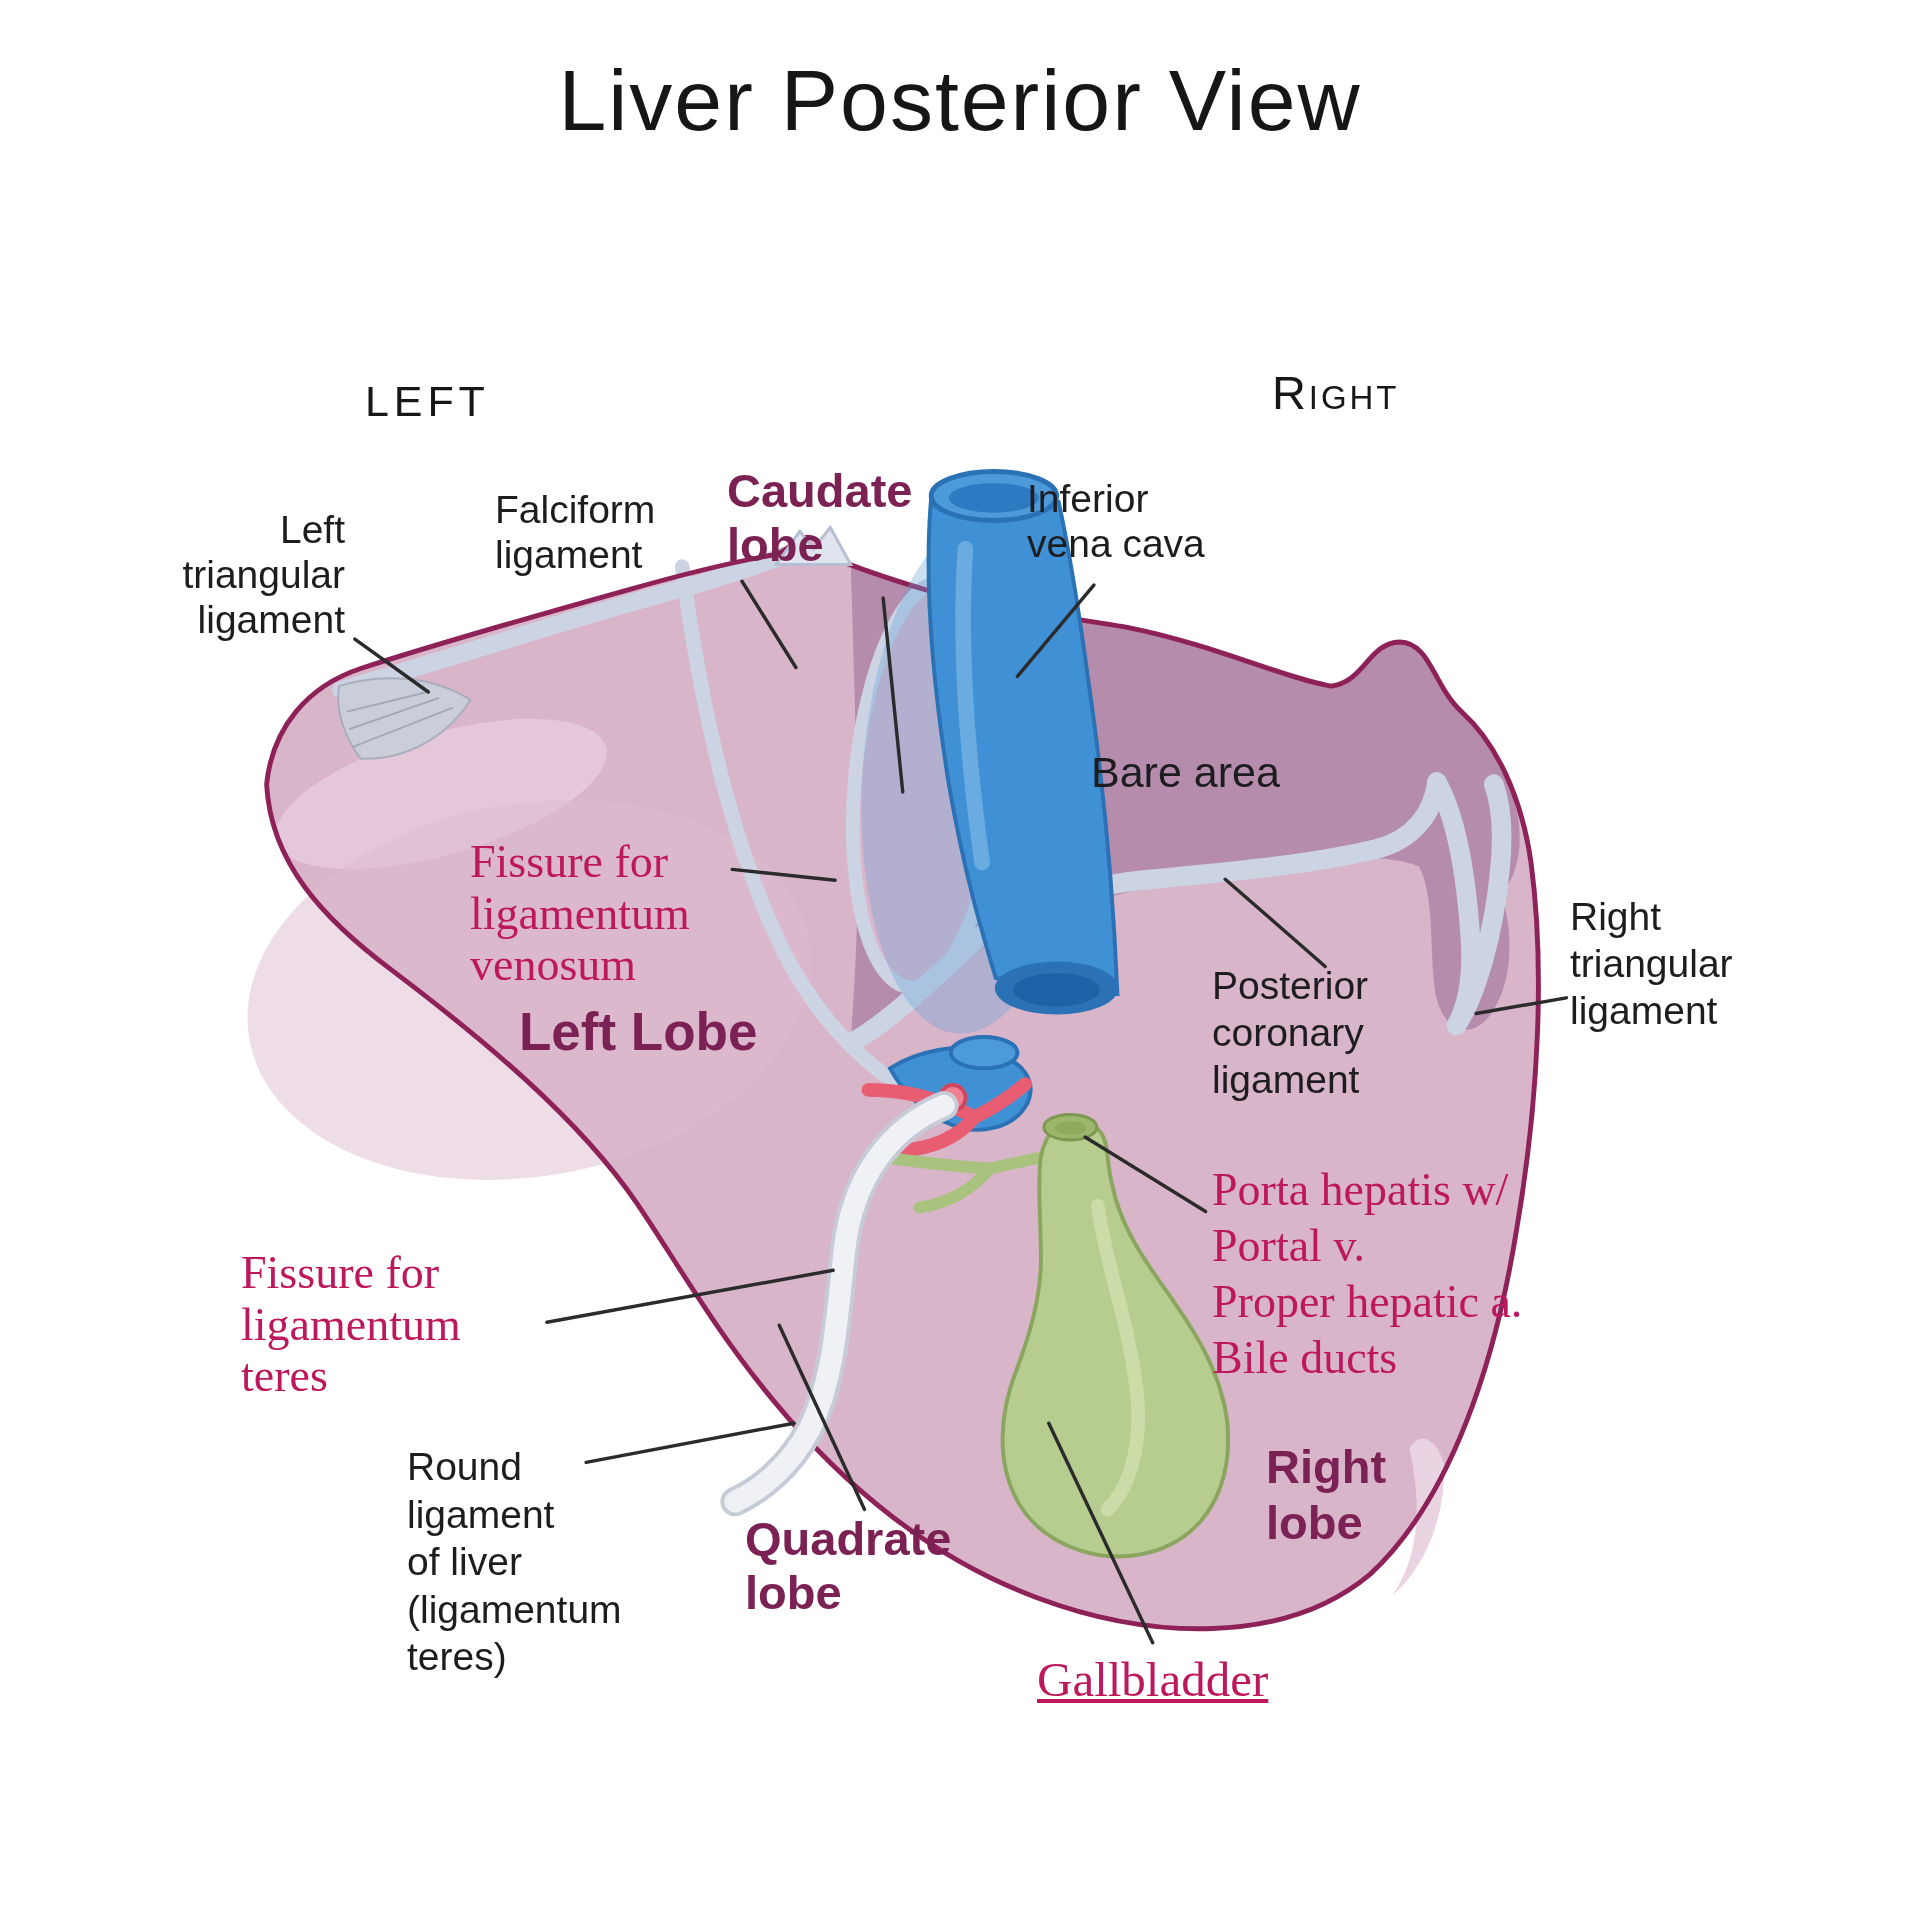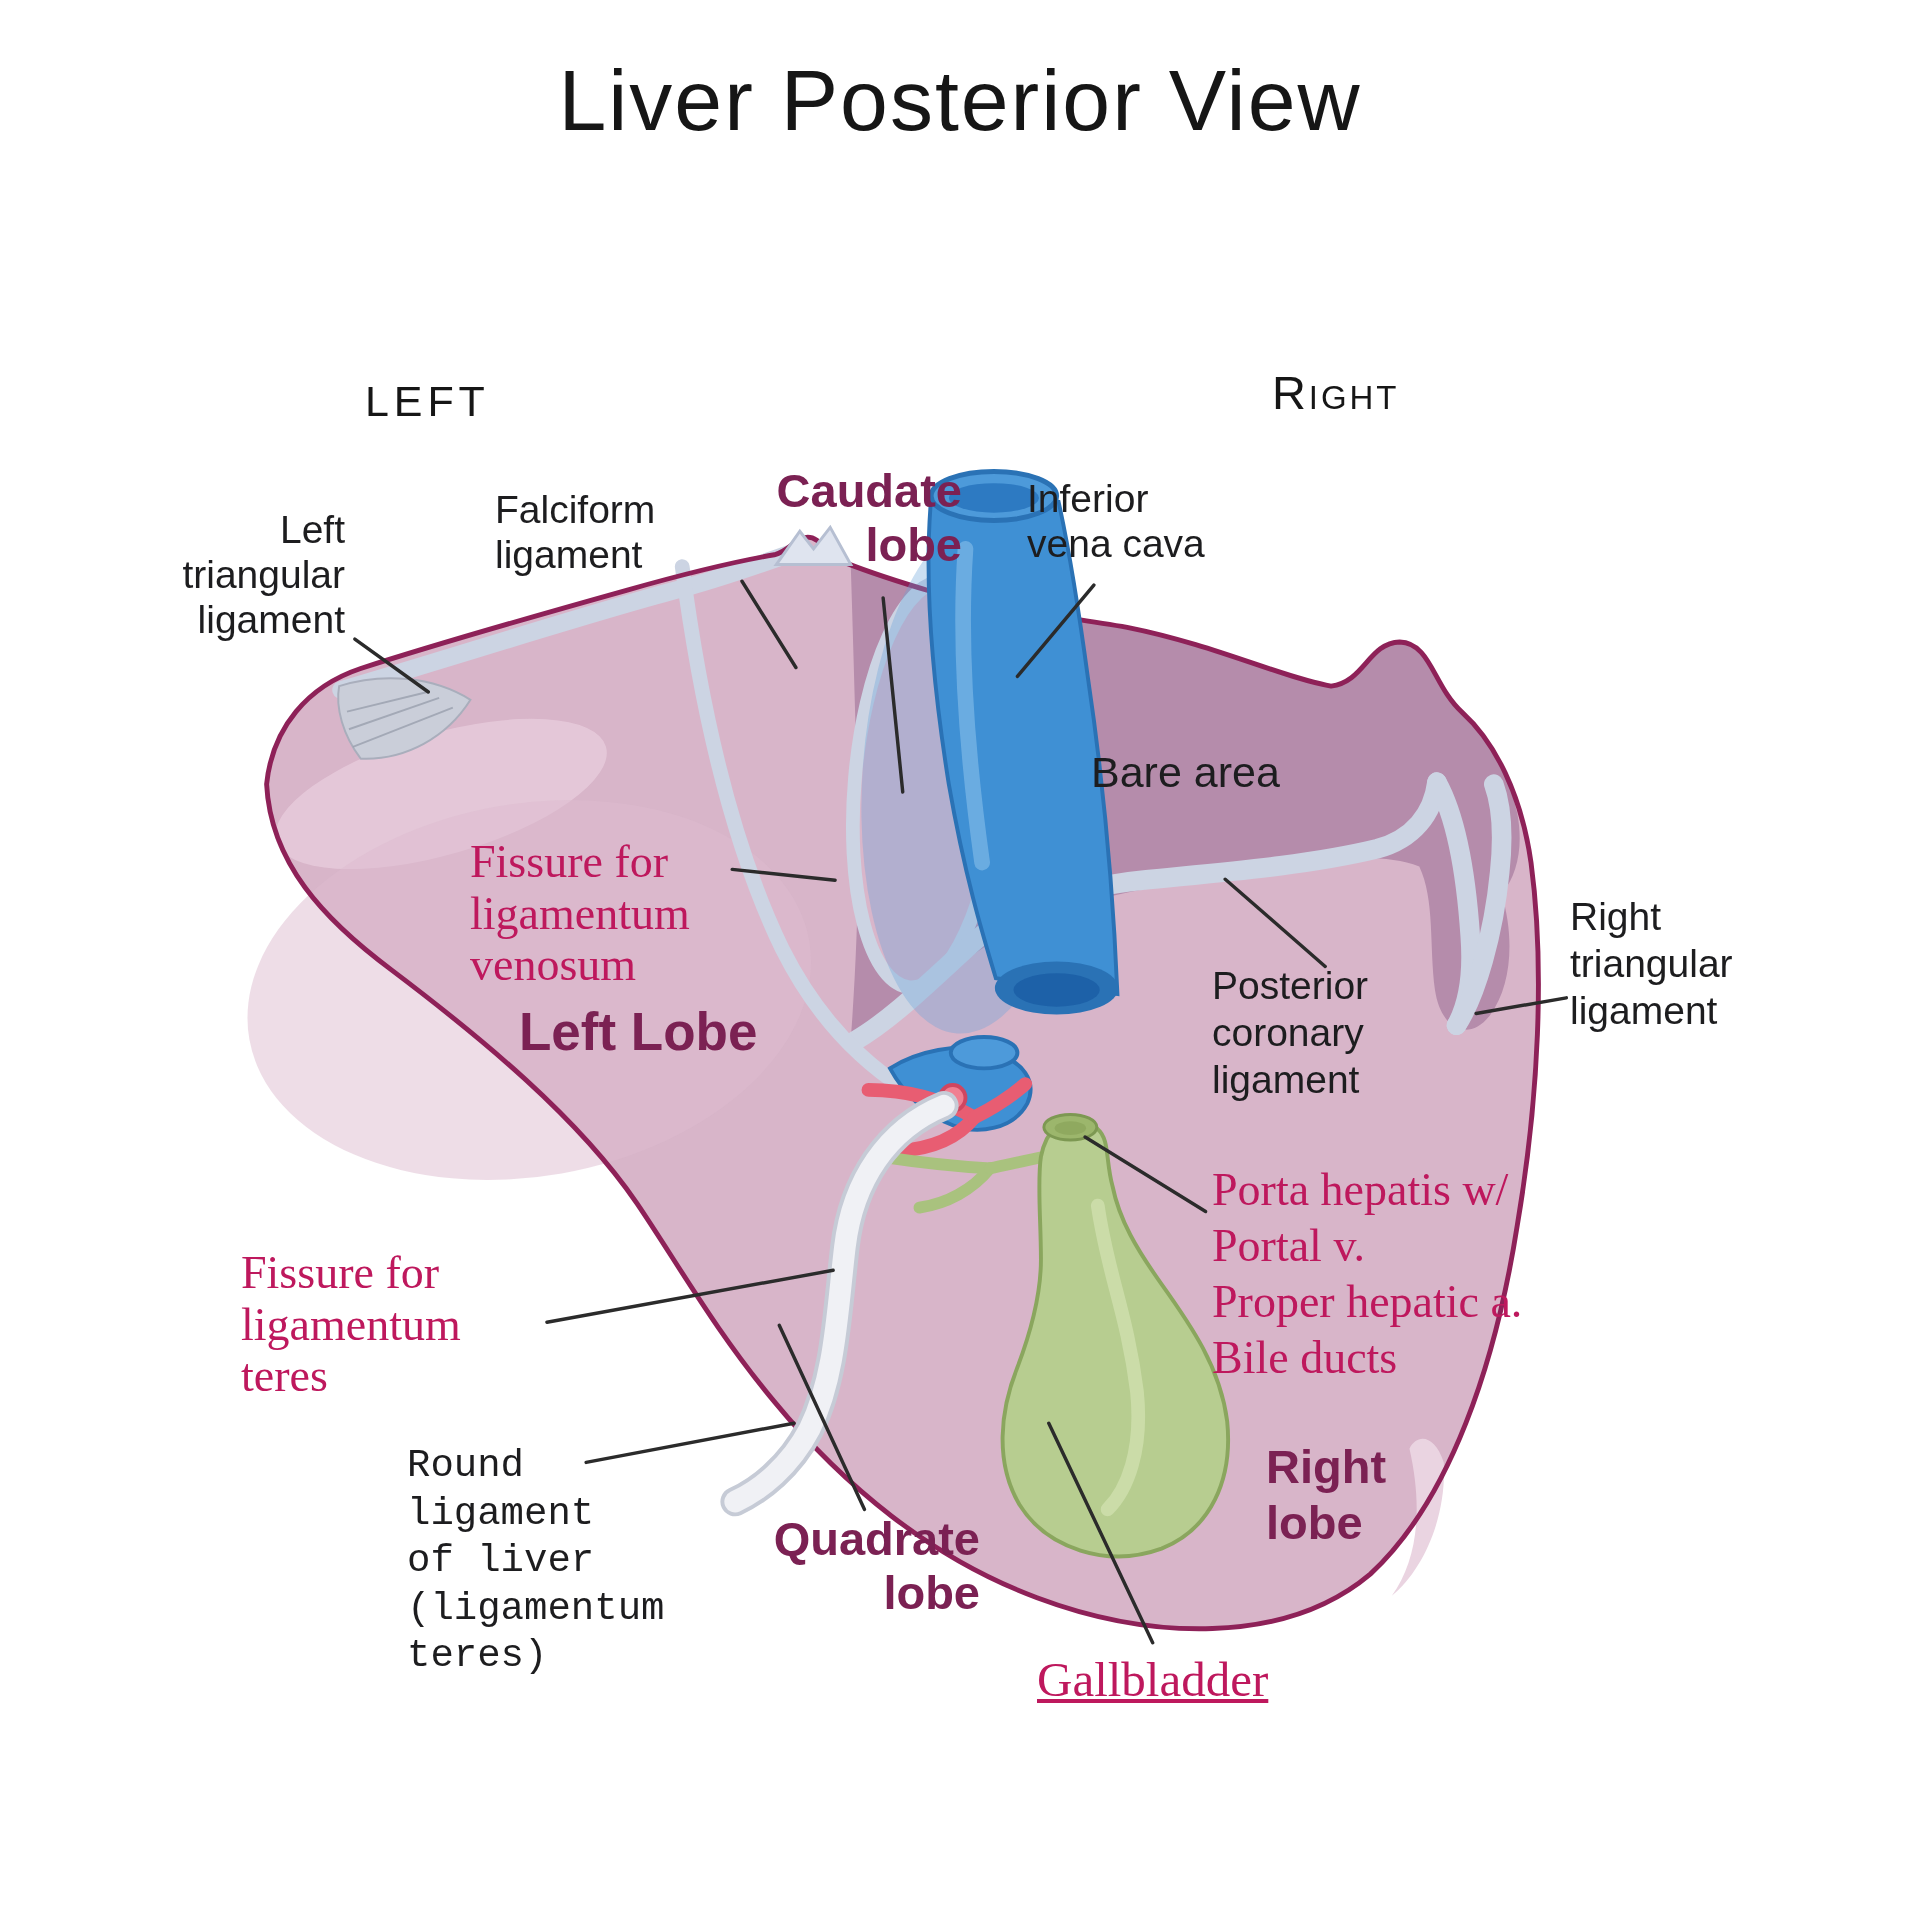--- a/index.html
+++ b/index.html
@@ -8,21 +8,21 @@
   .art{position:absolute;left:0;top:0;width:1928px;height:1928px;}
   .label{position:absolute;white-space:pre-line;line-height:1.15;}
   .sans{font-family:"Liberation Sans",sans-serif;font-size:39px;font-weight:400;color:#1d1d1f;}
   .serif{font-family:"Liberation Serif",serif;font-size:46px;font-weight:400;color:#be185d;line-height:1.12;}
   .maroon{color:#7b2153;font-weight:700;}
   .title{position:absolute;left:0;top:51px;width:100%;text-align:center;
          font-size:86px;font-weight:300;letter-spacing:2px;color:#161616;}
   .side-header{position:absolute;font-size:43px;letter-spacing:4.9px;color:#161616;}
   .side-header.right{font-variant:small-caps;letter-spacing:2.9px;font-size:47px;}
   .ta-right{text-align:right;}
-  .ta-center{text-align:right;}
+  .ta-center{text-align:left;}
 </style>
 </head>
 <body>
 
 <div class="canvas">
 
   <svg class="art" viewBox="0 0 1967 1967">
 
     <path d="M 272 800 C 278 742 314 700 368 682 C 430 662 540 630 640 602 C 700 585 755 572 790 566
          C 806 562 812 548 824 548 C 838 548 842 566 862 574 C 890 585 925 596 952 604
@@ -145,21 +145,21 @@
   <div class="label sans" style="left:1570px;top:894px;line-height:1.2;">Right
 triangular
 ligament</div>
   <div class="label serif" style="left:1212px;top:1162px;line-height:1.22;">Porta hepatis w/
 Portal v.
 Proper hepatic a.
 Bile ducts</div>
   <div class="label serif" style="left:241px;top:1247px;">Fissure for
 ligamentum
 teres</div>
-  <div class="label sans" style="left:407px;top:1443px;line-height:1.22;font-family:Liberation Mono, monospace;">Round
+  <div class="label sans" style="left:407px;top:1443px;line-height:1.22;">Round
 ligament
 of liver
 (ligamentum
 teres)</div>
   <div class="label sans maroon ta-center" style="left:745px;top:1512px;width:235px;font-size:47px;">Quadrate
 lobe</div>
   <div class="label sans maroon" style="left:1266px;top:1439px;font-size:47px;line-height:1.2;">Right
 lobe</div>
   <div class="label serif" style="left:1037px;top:1653px;font-size:49px;text-decoration:underline;">Gallbladder</div>
 

